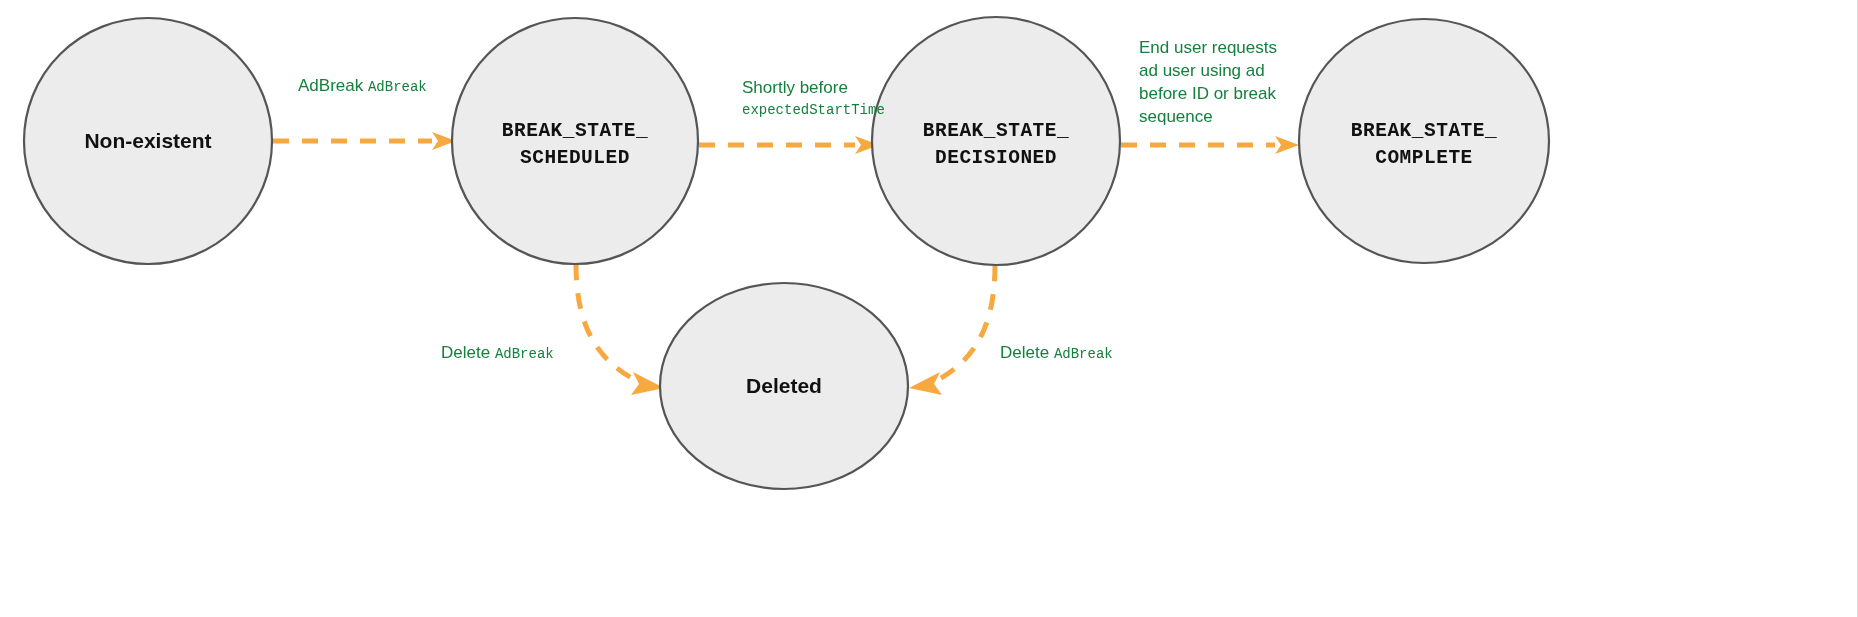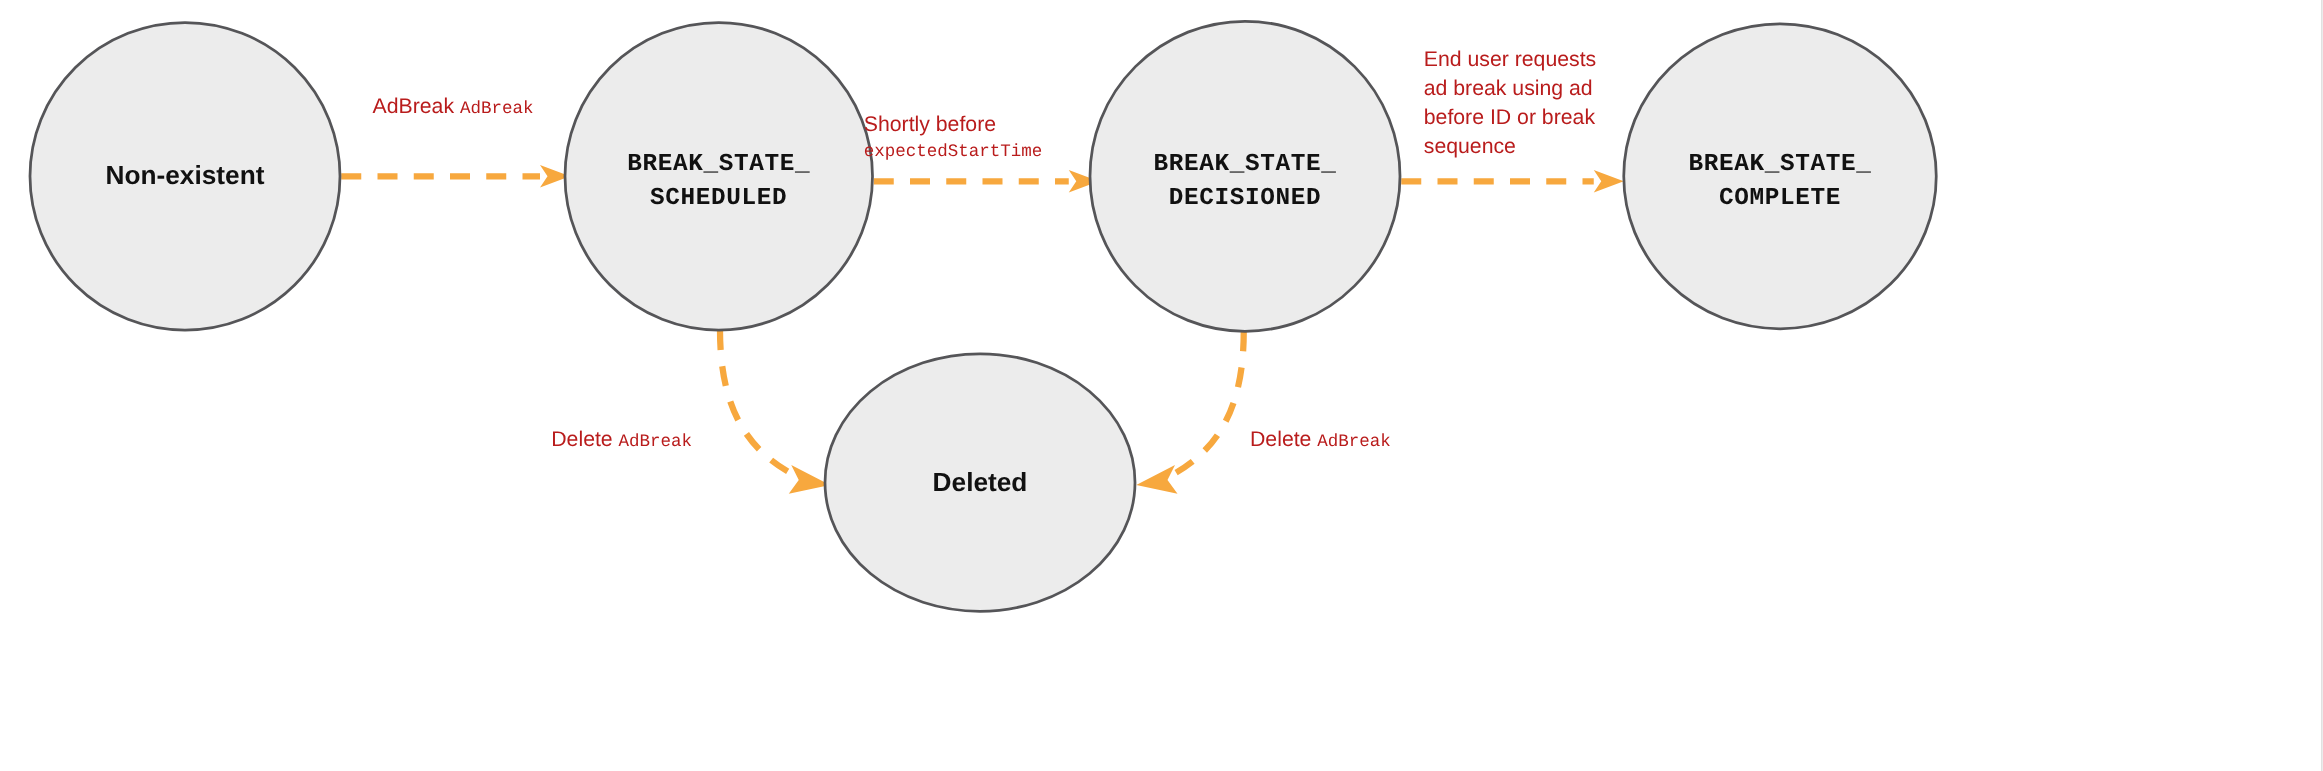--- a/index.html
+++ b/index.html
@@ -42,21 +42,21 @@
   }
   .edge-arrow{
     fill:#F7A83E;
     stroke:none;
   }
   .edge-label-block{
     position:absolute;
     font-family:"Liberation Sans", sans-serif;
     font-size:17px;
     line-height:23px;
-    color:#b91c1c;
+    color:#15803d;
     white-space:nowrap;
   }
   .edge-label-block .mono{
     font-family:"Liberation Mono", monospace;
     font-size:14px;
   }
   .scroll-edge{
     position:absolute;
     top:0;right:0;
     width:1px;height:617px;
@@ -122,28 +122,28 @@
       <ellipse class="node-ellipse" cx="784" cy="386" rx="124" ry="103"></ellipse>
       <text class="node-label" x="784" y="387">Deleted</text>
     </g>
 
   </svg>
 
   <div class="edge-label-block" style="left:298px;top:86px;transform:translateY(-50%);">
     <span>AdBreak </span><span class="mono">AdBreak</span>
   </div>
 
-  <div class="edge-label-block" style="left:691px;top:76px;margin-top:12px;">
+  <div class="edge-label-block" style="left:742px;top:76px;">
     <div>Shortly before</div>
     <div class="mono">expectedStartTime</div>
   </div>
 
   <div class="edge-label-block" style="left:1139px;top:36px;">
     <div>End user requests</div>
-    <div>ad break using ad</div>
+    <div>ad user using ad</div>
     <div>before ID or break</div>
     <div>sequence</div>
   </div>
 
   <div class="edge-label-block" style="left:441px;top:353px;transform:translateY(-50%);">
     <span>Delete </span><span class="mono">AdBreak</span>
   </div>
 
   <div class="edge-label-block" style="left:1000px;top:353px;transform:translateY(-50%);">
     <span>Delete </span><span class="mono">AdBreak</span>

